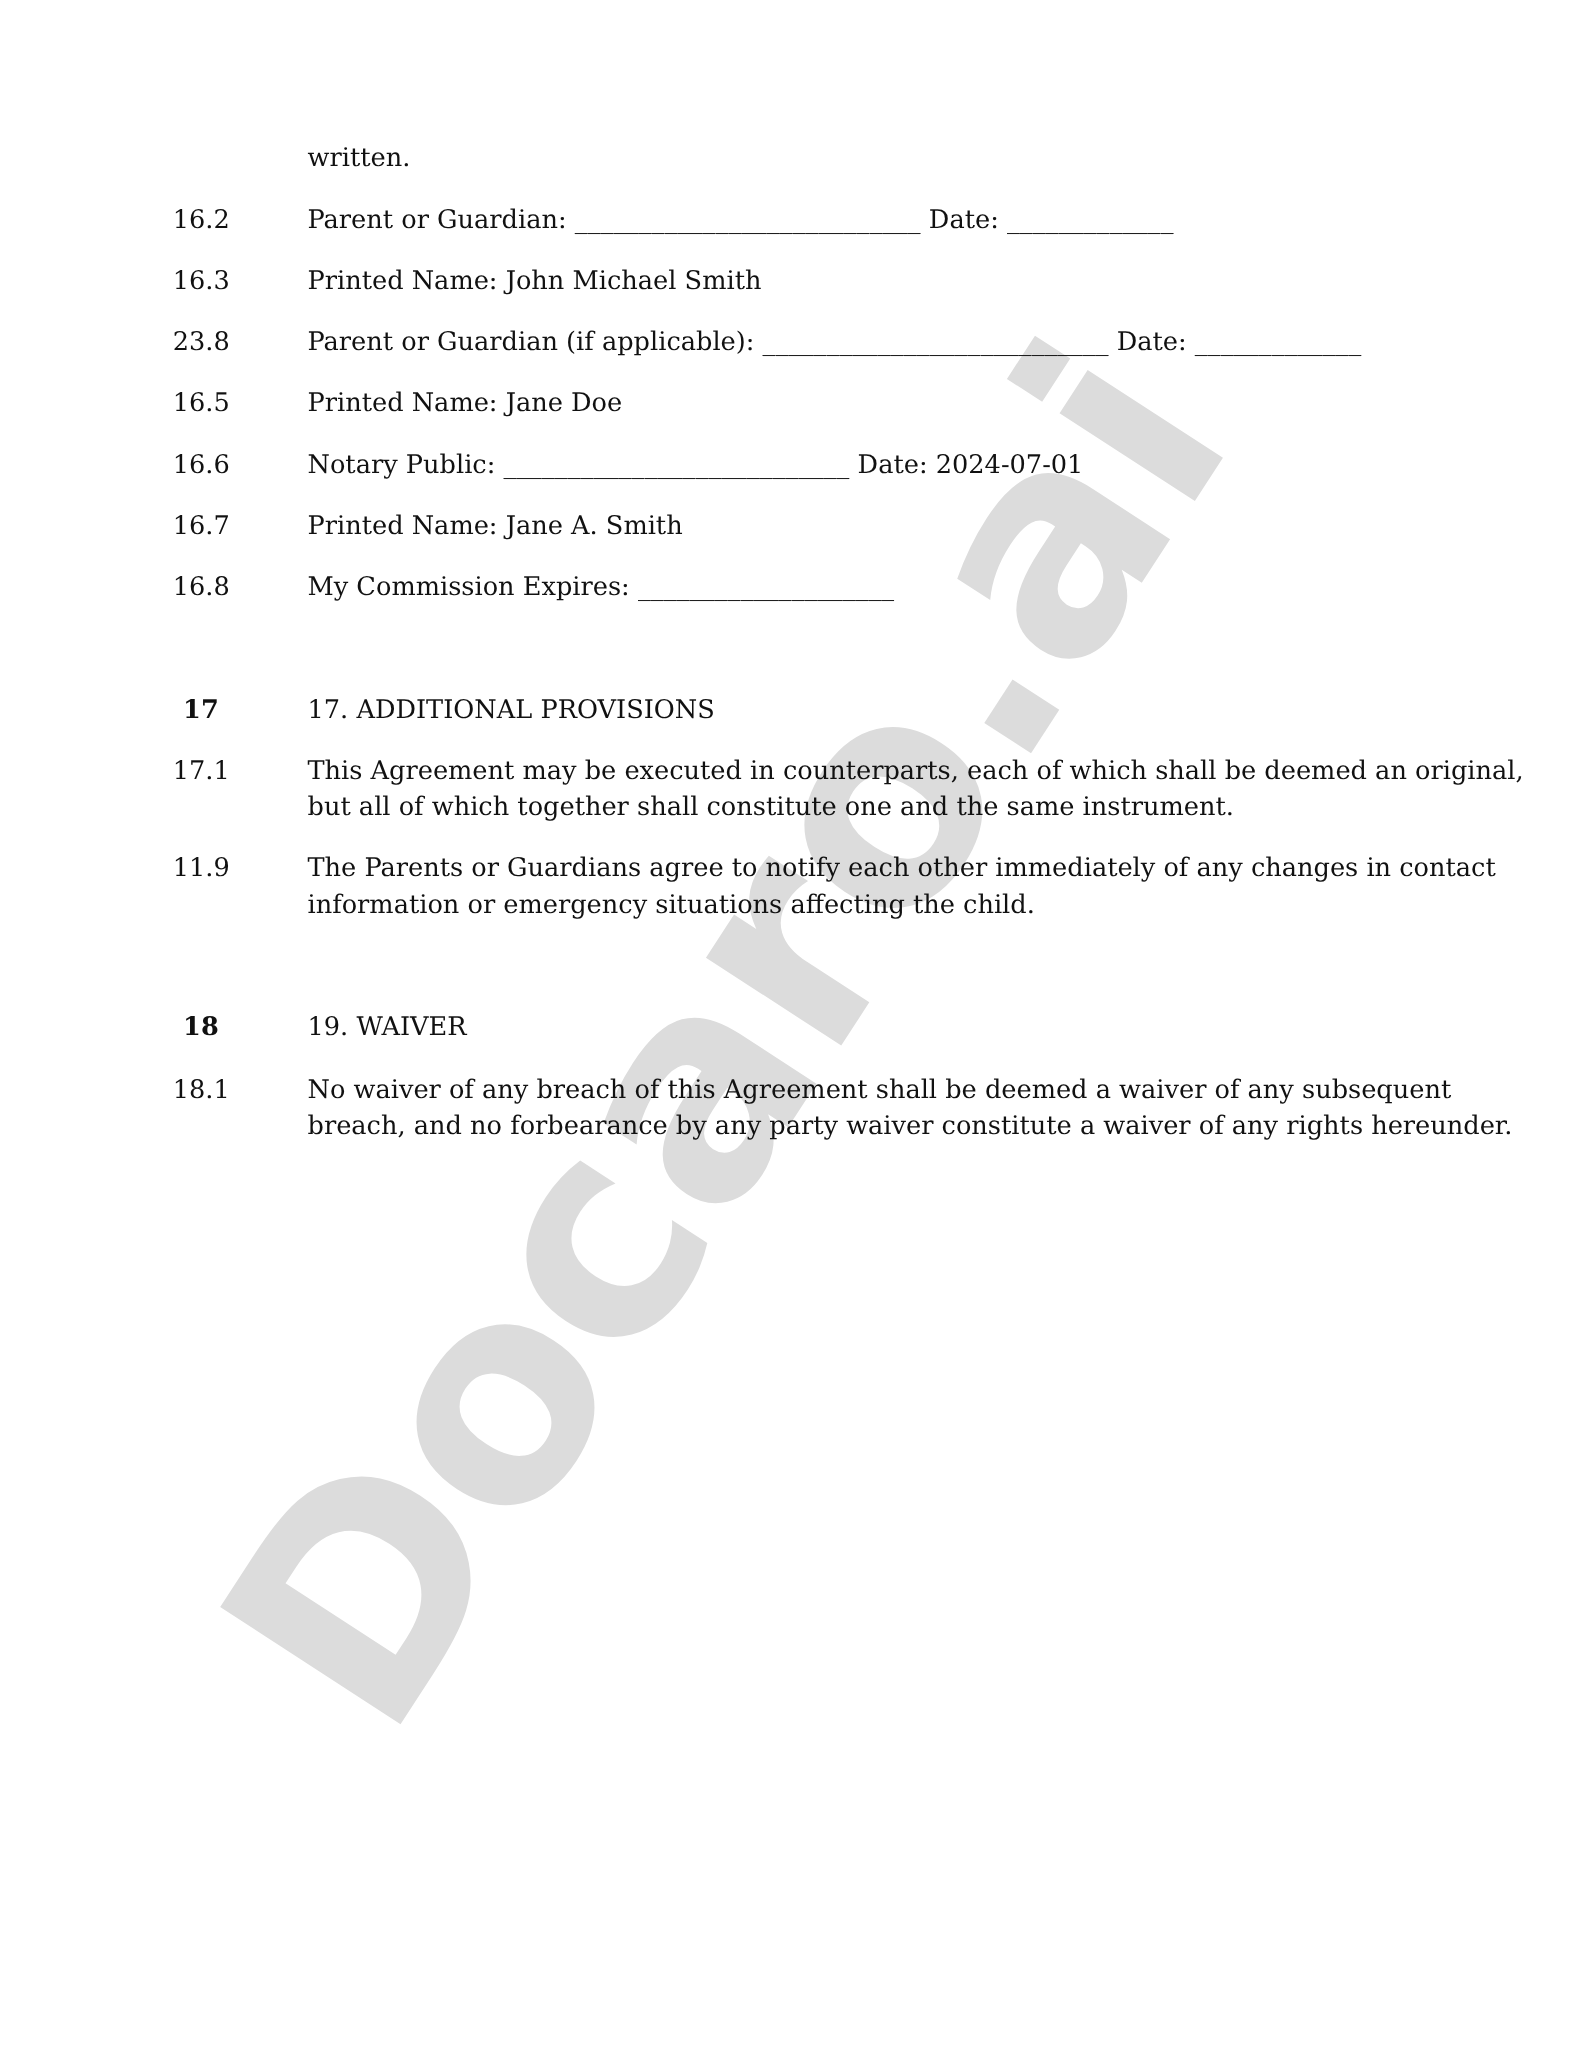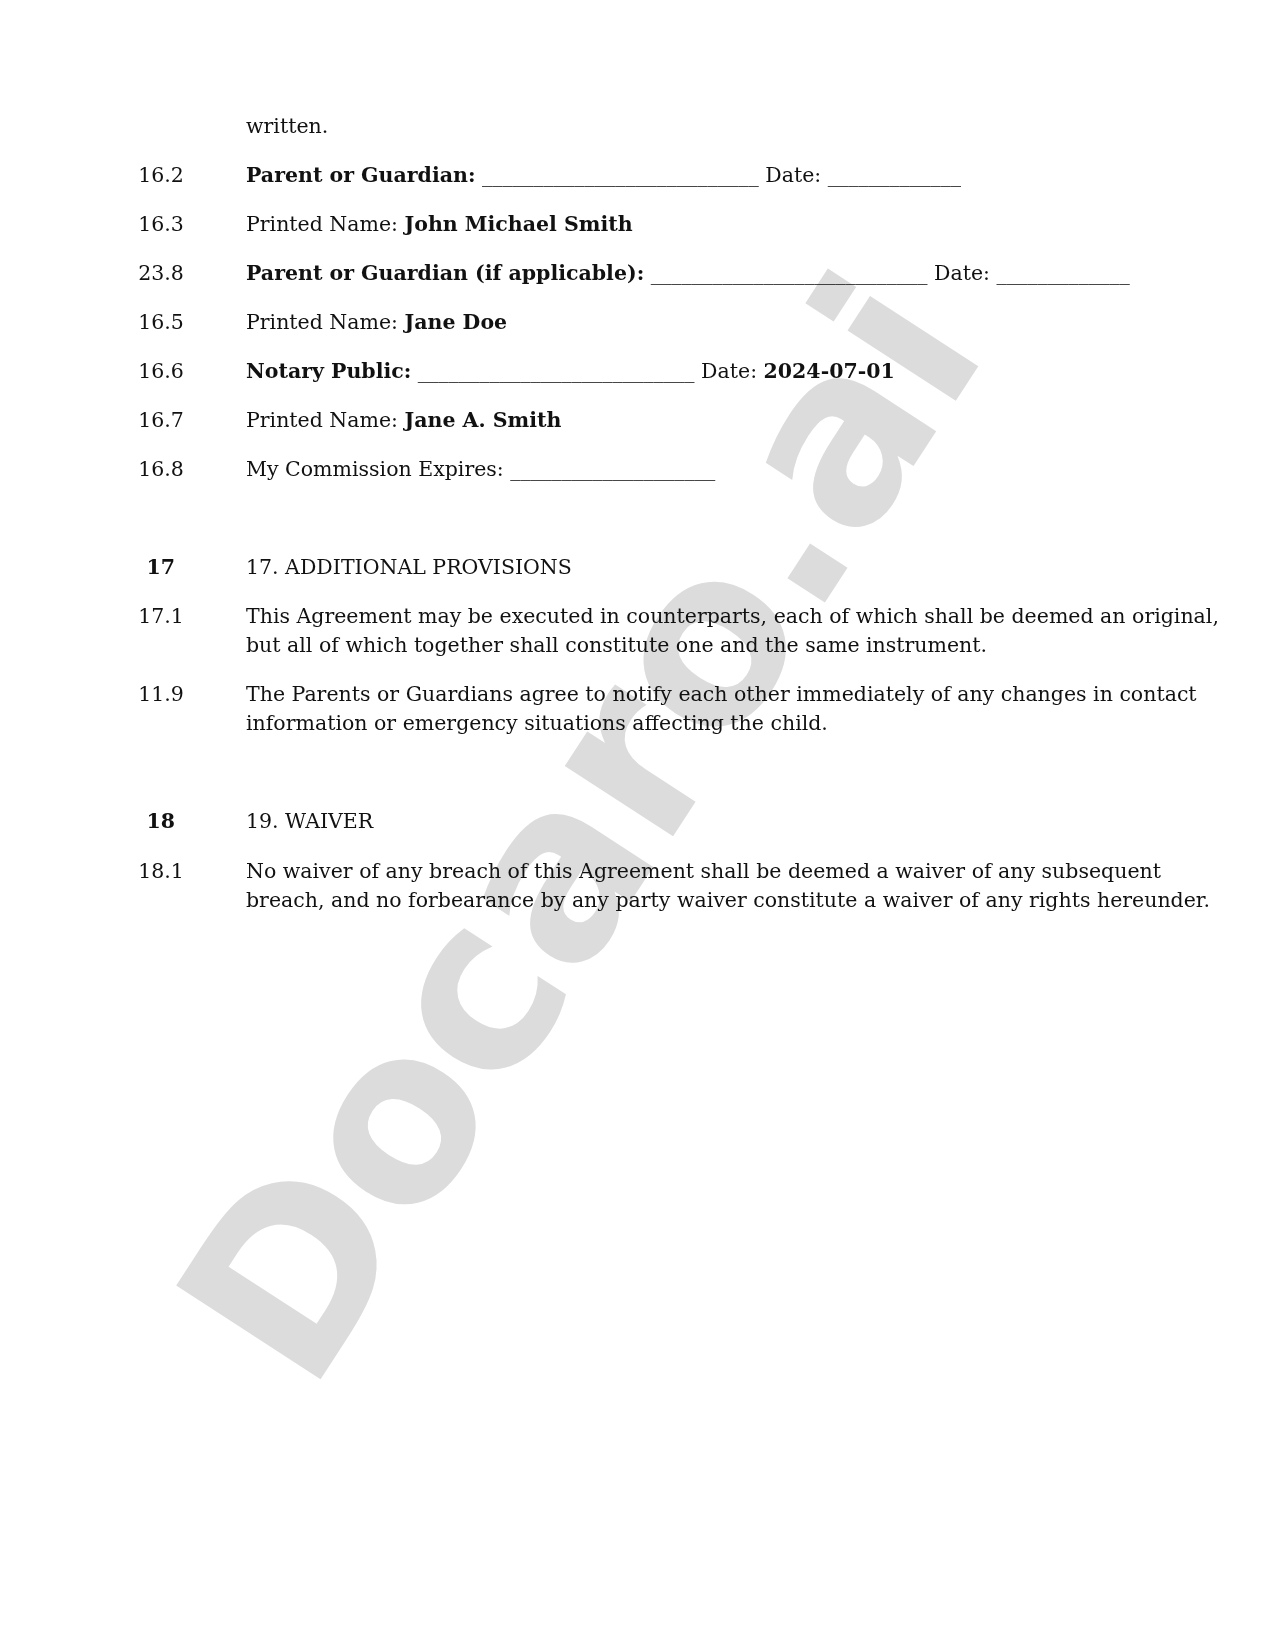--- a/index.html
+++ b/index.html
@@ -60,21 +60,21 @@
       width: 48px;
       text-align: right;
       font-weight: bold;
     }
     .text {
       position: absolute;
       left: 198px;
       width: 870px;
       margin-left: 48px;
     }
-    b, .bold { font-weight: bold; }
+    b, .bold { font-weight: normal; }
     .heading {
       font-weight: normal;
     }
   </style>
 </head>
 <body>
 
 <div class="page">
 
   <div class="watermark">Docaro.ai</div>

